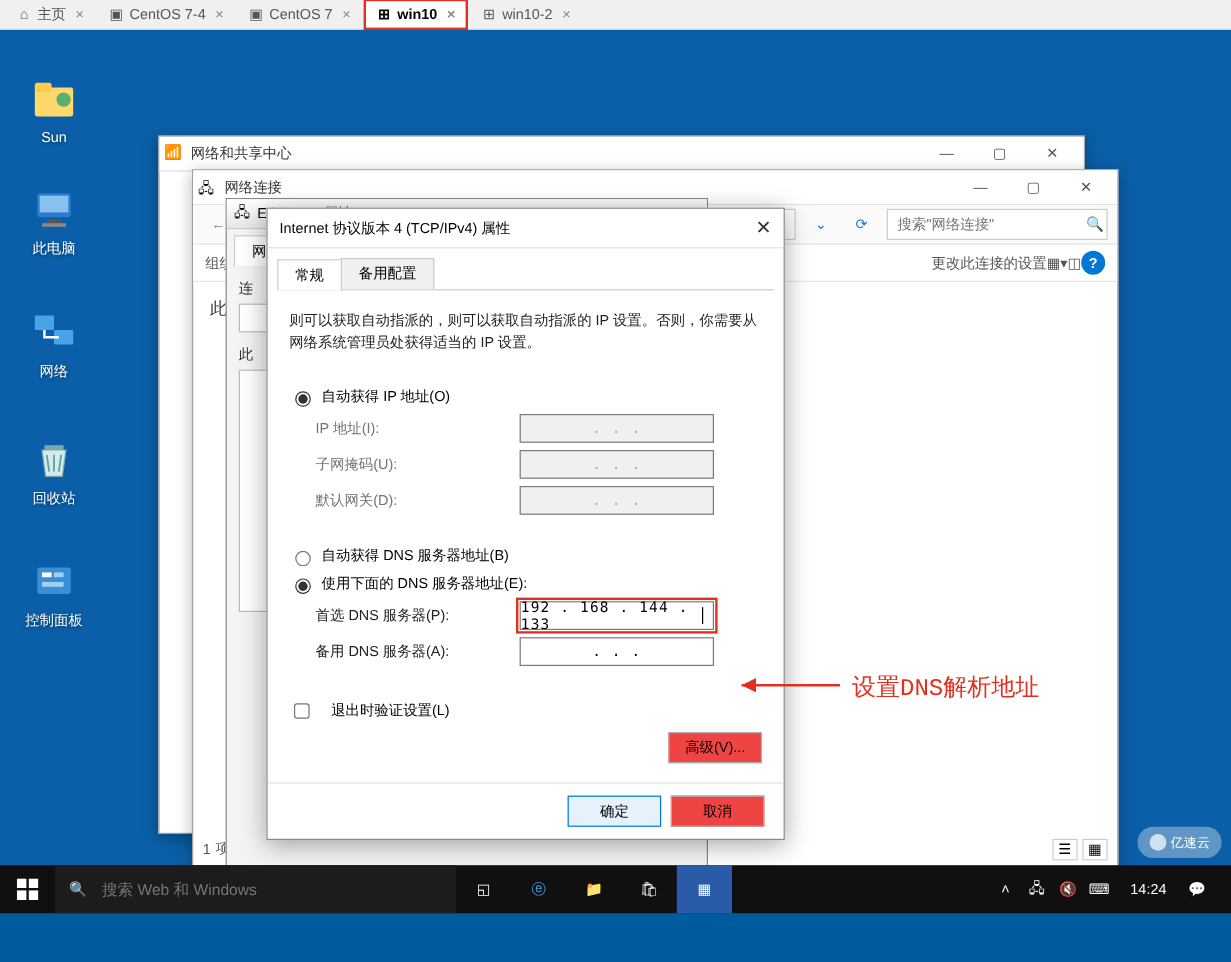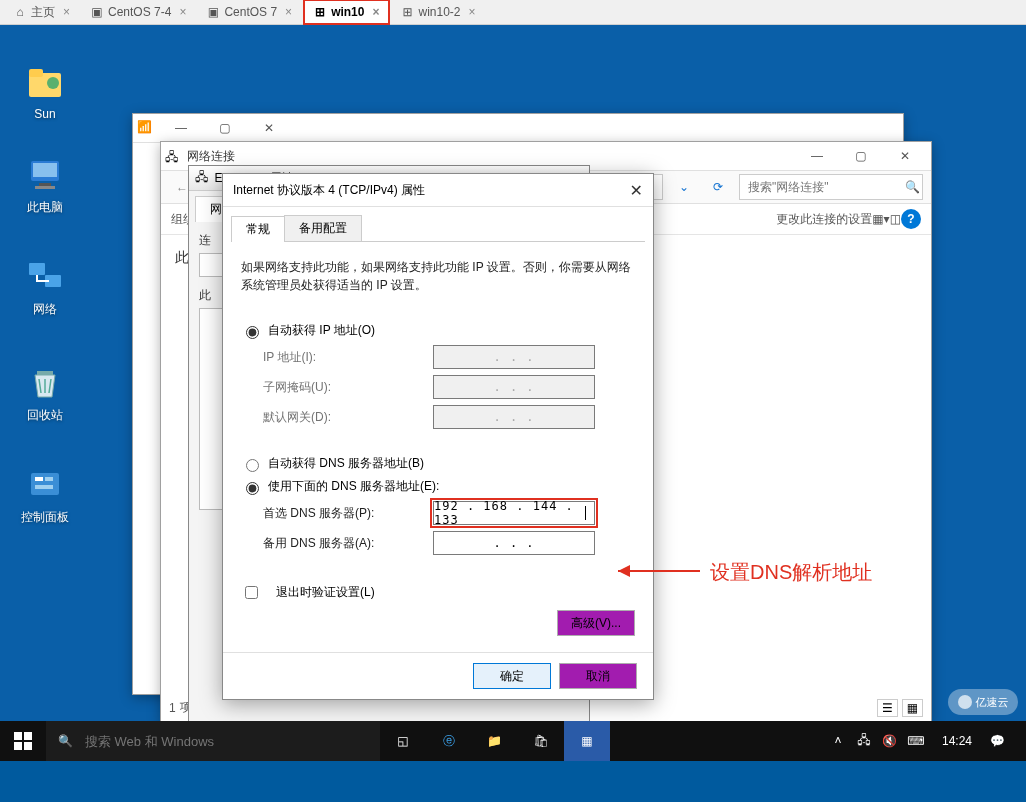--- a/index.html
+++ b/index.html
@@ -42,33 +42,33 @@
 .radio-row input[type=radio]{accent-color:#333}
 .form-grid{margin-left:22px}
 .form-row{display:flex;align-items:center;margin:6px 0;height:24px}
 .form-row .lbl{width:170px;color:#737373}
 .form-row .lbl.e{color:#222}
 .ipbox{width:160px;height:22px;border:1px solid #7a7a7a;display:flex;align-items:center;justify-content:center;background:#fff;font-family:"Consolas",monospace;font-size:12px;letter-spacing:1px;position:relative}
 .ipbox.dis{background:#f0f0f0;color:#aaa}
 .ipbox.highlight{outline:2px solid #e03020;outline-offset:1px}
 .cursor{position:absolute;right:8px;top:4px;width:1px;height:14px;background:#000}
 .btnbar{display:flex;justify-content:flex-end;gap:8px;padding:10px 16px;border-top:1px solid #e0e0e0}
-.btn{min-width:76px;height:24px;border:1px solid #adadad;background:#a21caf;display:flex;align-items:center;justify-content:center;cursor:pointer}
+.btn{min-width:76px;height:24px;border:1px solid #adadad;background:#ef4444;display:flex;align-items:center;justify-content:center;cursor:pointer}
 .btn.primary{background:#e5f1fb;border-color:#0078d7}
 .chk{display:flex;align-items:center;gap:15px;margin-top:28px}
 .bottom-advbtn{display:flex;justify-content:flex-end;margin-top:8px}
 
 .taskbar{position:absolute;left:0;right:0;bottom:0;height:40px;background:#101010;display:flex;align-items:center;color:#fff}
 .tbtn{width:46px;height:40px;display:flex;align-items:center;justify-content:center;cursor:pointer}
 .search-task{flex:0 0 310px;height:40px;background:#1c1c1c;display:flex;align-items:center;padding:0 12px;color:#888;gap:10px}
 .search-task input{background:transparent;border:none;outline:none;color:#f97316;font-size:13px}
 .tray{margin-left:auto;display:flex;align-items:center;gap:6px;padding-right:4px;font-size:12px}
 .tray .item{width:20px;height:40px;display:flex;align-items:center;justify-content:center;color:#fff}
 .clock{padding:0 10px}
-.annot{position:absolute;color:#e03020;font-family:Liberation Sans, sans-serif;font-size:20px;pointer-events:none}
+.annot{position:absolute;color:#e03020;font-family:Liberation Mono, monospace;font-size:20px;pointer-events:none}
 .arrow{position:absolute;pointer-events:none}
 .watermark{position:absolute;right:8px;bottom:46px;width:70px;height:26px;border-radius:13px;background:rgba(255,255,255,.35);display:flex;align-items:center;justify-content:center;color:#fff;font-size:11px;gap:4px}
 .watermark::before{content:"";width:14px;height:14px;border-radius:50%;background:rgba(255,255,255,.7)}
 </style>
 </head>
 <body>
 
 <div class="vm-tabs">
   <div class="vm-tab">
     <span class="tab-icon">⌂</span>
@@ -148,20 +148,21 @@
           <rect x="10" y="12" width="8" height="4" fill="#fff"></rect>
           <rect x="20" y="12" width="8" height="4" fill="#9fd0f0"></rect>
           <rect x="10" y="20" width="18" height="4" fill="#9fd0f0"></rect>
         </svg></div>
     <span>控制面板</span>
   </div>
 
   <div class="window" style="left:132px;top:88px;width:770px;height:580px">
     <div class="titlebar">
       <span class="ti">📶</span>
+      <span class="ttl">网络和共享中心</span>
       <div class="winbtn">—</div>
       <div class="winbtn">▢</div>
       <div class="winbtn">✕</div>
     </div>
   </div>
 
   <div class="window" style="left:160px;top:116px;width:770px;height:580px">
     <div class="titlebar">
       <span class="ti">🖧</span>
       <span class="ttl">网络连接</span>
@@ -228,21 +229,21 @@
   <div class="dialog" style="left:222px;top:148px">
     <div class="dlg-title">
       <span>Internet 协议版本 4 (TCP/IPv4) 属性</span>
       <span class="x">✕</span>
     </div>
     <div class="tabs">
       <div class="tab active"><span>常规</span></div>
       <div class="tab"><span>备用配置</span></div>
     </div>
     <div class="tabpanel">
-      <div class="desc">如果网络支持此功能，如果网络支持此功能 IP 设置。否则，你需要从网络系统管理员处获得适当的 IP 设置。</div>
+      <div class="desc">则可以获取自动指派的，则可以获取自动指派的 IP 设置。否则，你需要从网络系统管理员处获得适当的 IP 设置。</div>
 
       <div class="radio-row">
         <input type="radio" name="ipmode" checked="" style="">
         <span>自动获得 IP 地址(O)</span>
       </div>
       <div class="form-grid">
         <div class="form-row">
             <span class="lbl">IP 地址(I):</span>
             <div class="ipbox dis">
               <span>.       .       .</span>

